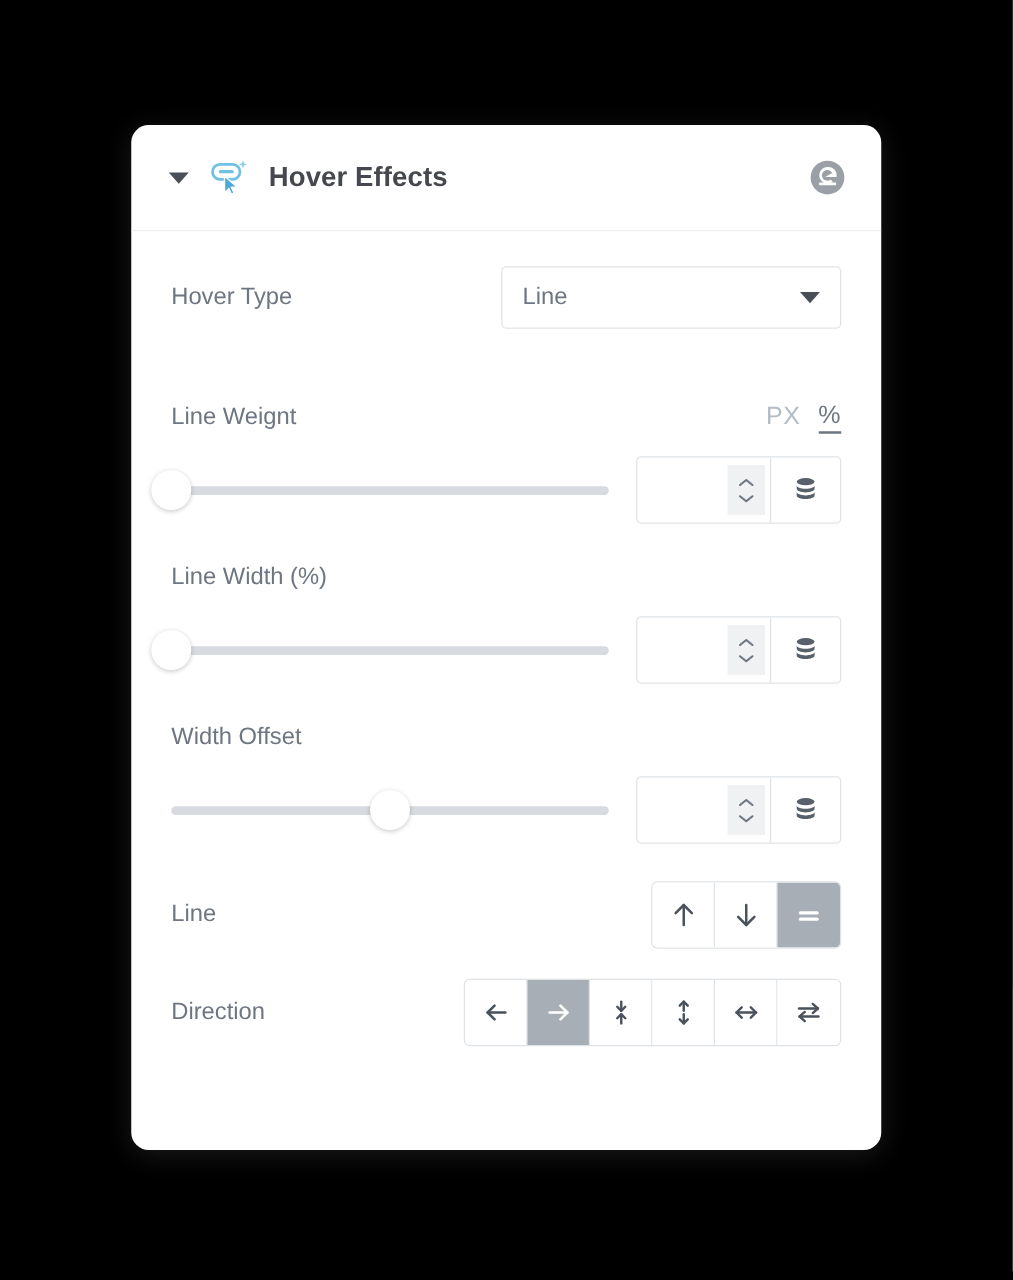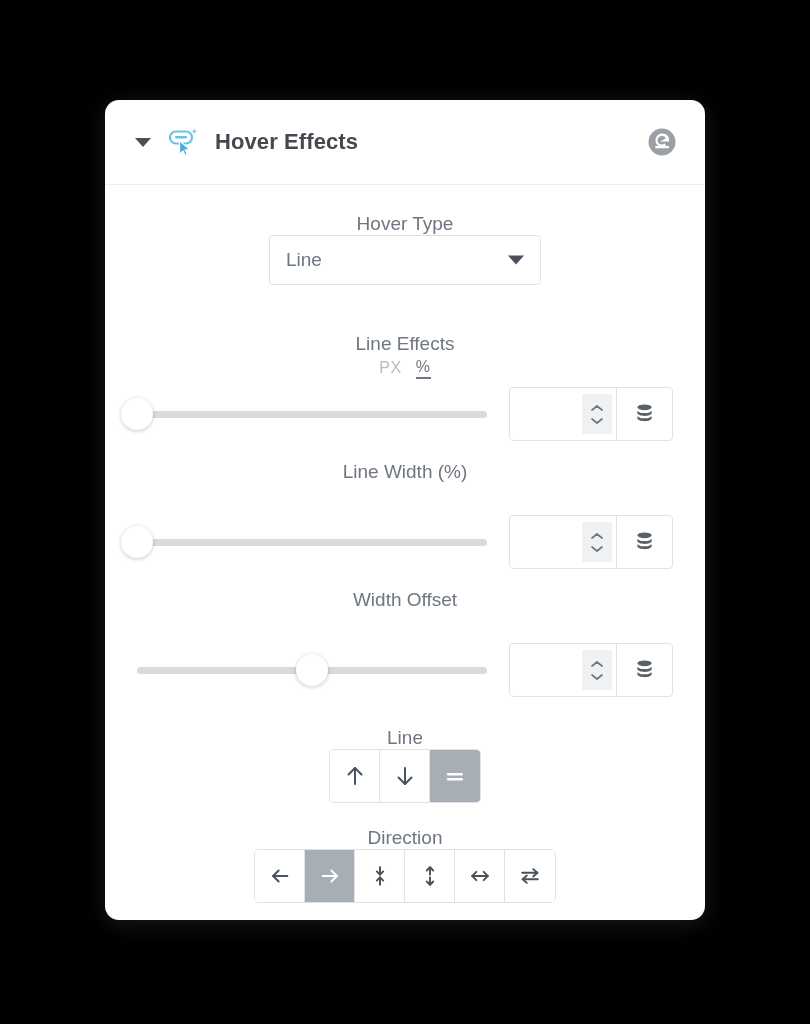--- a/index.html
+++ b/index.html
@@ -77,21 +77,20 @@
   
   .panel-body {
     padding: 28px 32px 0 32px;
   }
 
   .row {
     display: flex;
     align-items: center;
     justify-content: space-between;
     min-height: 46px;
-    flex-direction: column;
   }
 
   .row-label {
     font-size: 19px;
     color: #6e7681;
     white-space: nowrap;
   }
 
   
   .select-box {
@@ -143,21 +142,21 @@
     width: 40px; height: 38px;
   }
 
   
   .units {
     display: flex;
     align-items: center;
     gap: 14px;
   }
   .unit {
-    font-size: 16px;
+    font-size: 20px;
     color: #b4bcc4;
     letter-spacing: 0.6px;
     cursor: pointer;
     padding-bottom: 1px;
   }
   .unit.active {
     color: #6e7681;
     border-bottom: 2px solid #6e7681;
   }
 
@@ -308,21 +307,21 @@
           <span class="select-caret"></span>
         </div>
       </div>
 
       <div class="spacer-md"></div>
 
 
       <div class="spacer-md"></div>
 
       <div class="row">
-        <span class="row-label">Line Effects</span>
+        <span class="row-label">Line Weignt</span>
         <div class="units">
           <span class="unit">PX</span>
           <span class="unit active">%</span>
         </div>
       </div>
 
       <div class="slider-row">
         <div class="slider">
           <span class="slider-track"></span>
           <span class="slider-handle" id="handle-weight" style="left: 0%;"></span>

